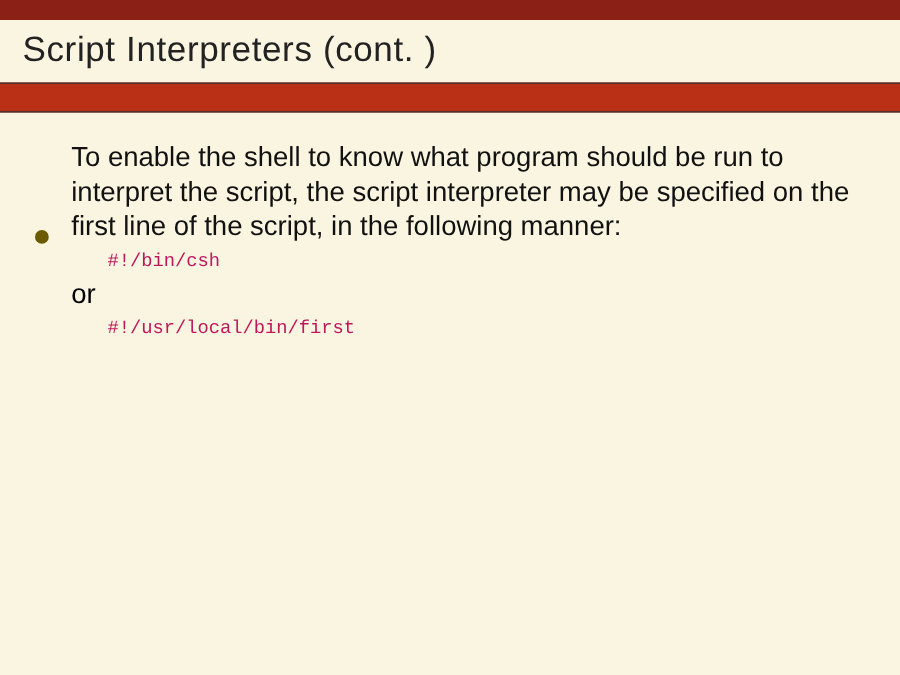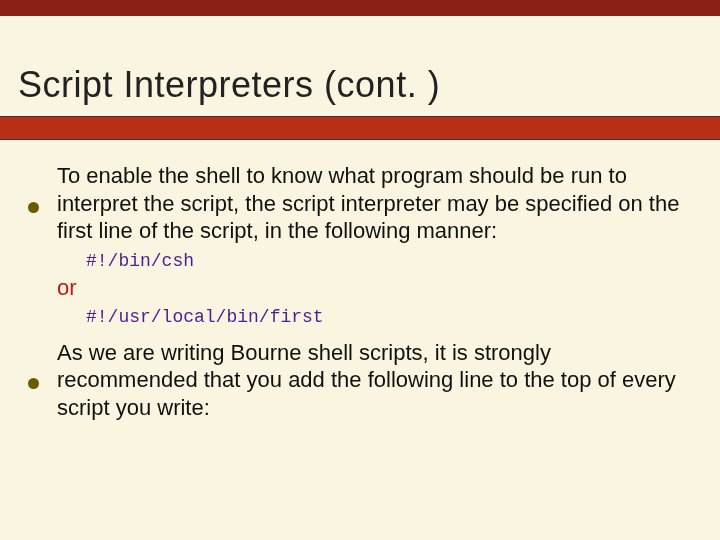--- a/index.html
+++ b/index.html
@@ -14,68 +14,67 @@
   .top-bar {
     width: 100%;
     height: 16px;
     background: #8b2016;
   }
   .title-area {
     padding: 8px 18px 4px 18px;
     background: #faf5e0;
   }
   .slide-title {
-    font-size: 36px;
+    font-size: 28px;
     font-weight: normal;
     color: #222;
     letter-spacing: 0.5px;
-    margin-top: 40px;
   }
   .red-bar {
     width: 100%;
     height: 24px;
     background: #b93017;
     border-top: 1px solid #333;
     border-bottom: 1px solid #333;
     margin-top: 6px;
   }
   .content {
     padding: 22px 28px 0 28px;
   }
   .bullet-row {
     display: flex;
-    align-items: center;
+    align-items: flex-end;
     margin-bottom: 4px;
   }
   .bullet-dot {
     width: 11px;
     height: 11px;
     border-radius: 50%;
     background: #6b5a00;
     margin-top: 8px;
     margin-right: 18px;
     flex-shrink: 0;
   }
   .bullet-text {
     font-size: 22px;
     line-height: 1.25;
     color: #111;
     flex: 1;
   }
   .code-line {
     font-family: "Courier New", Courier, monospace;
-    font-size: 18px;
-    color: #4c1d95;
+    font-size: 15px;
+    color: #be185d;
     margin-left: 58px;
     margin-top: 6px;
     margin-bottom: 2px;
   }
   .or-line {
     font-size: 22px;
-    color: #b91c1c;
+    color: #000000;
     margin-left: 29px;
     margin-top: 4px;
     margin-bottom: 2px;
   }
   .spacer-sm { height: 10px; }
 </style>
 </head>
 <body>
 
 <div class="top-bar"></div>
@@ -91,21 +90,17 @@
   <div class="bullet-row">
     <div class="bullet-dot"></div>
     <div class="bullet-text">To enable the shell to know what program should be run to interpret the script, the script interpreter may be specified on the first line of the script, in the following manner:</div>
   </div>
   <div class="code-line">#!/bin/csh</div>
   <div class="or-line">or</div>
   <div class="code-line">#!/usr/local/bin/first</div>
 
   <div class="spacer-sm"></div>
 
-  <div class="bullet-row">
-    <div class="bullet-dot"></div>
-    <div class="bullet-text">As we are writing Bourne shell scripts, it is strongly recommended that you add the following line to the top of every script you write:</div>
-  </div>
 
   <div class="spacer-sm"></div>
 
 
 </div>
 
 </body></html>

